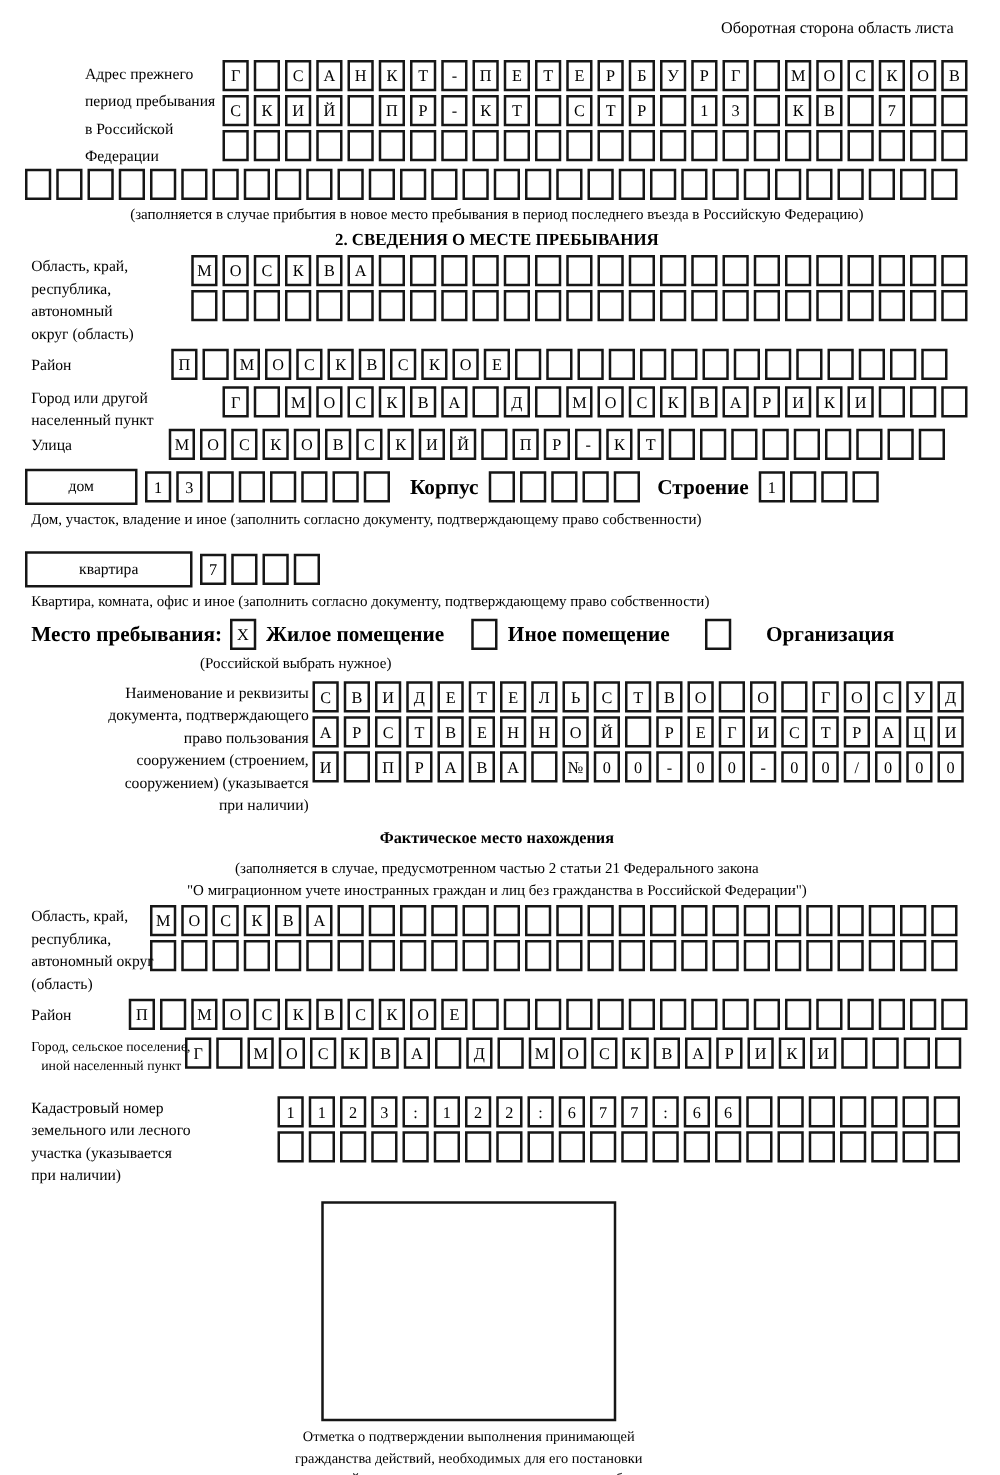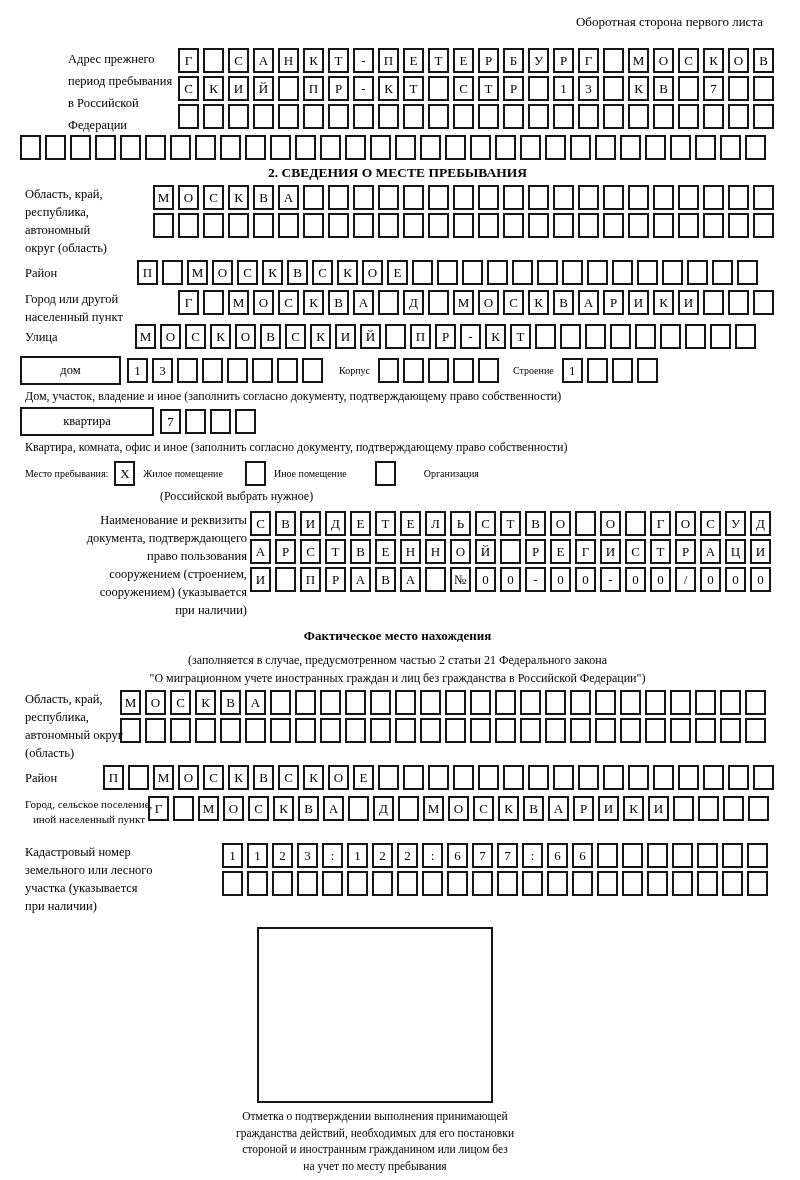--- a/index.html
+++ b/index.html
@@ -14,31 +14,31 @@
   .cells{display:flex;gap:4px;}
   .cellcol{display:flex;flex-direction:column;gap:3px;}
   .cell{flex:0 0 21px;width:21px;height:25px;box-sizing:border-box;border:2px solid #161616;
         display:inline-flex;align-items:center;justify-content:center;
         font-size:13px;background:#fff;}
   .note-center{text-align:center;font-size:12px;line-height:16px;}
   .sec-title{text-align:center;font-weight:bold;font-size:13.5px;line-height:18px;}
   .widebox{box-sizing:border-box;border:2px solid #161616;display:flex;align-items:center;
            justify-content:center;font-size:12.5px;background:#fff;}
   .caption{font-size:12px;line-height:16px;margin-left:5px;}
-  .inline-lb{font-size:10px;}
+  .inline-lb{font-size:17px;font-weight:bold;}
   .hrow{display:flex;align-items:center;}
   .stamp-box{box-sizing:border-box;border:2px solid #161616;width:236px;height:176px;background:#fff;}
   .stamp-caption{width:330px;text-align:center;font-size:11.5px;line-height:16.5px;}
 </style>
 </head>
 <body>
 
 <div class="page">
 
-  <div class="top-note">Оборотная сторона первого листа</div>
+  <div class="top-note">Оборотная сторона область листа</div>
 
   <section class="field" style="margin-top:18px;min-height:84px;">
     <div class="lbl abs" style="left:48px;width:122px;line-height:22px;font-family:Liberation Serif, serif;">
         <div>Адрес прежнего</div>
         <div>период пребывания</div>
         <div>в Российской</div>
         <div>Федерации</div>
       </div>
     <div class="cellcol" style="margin-left:158px;">
       <div class="cells">
@@ -146,20 +146,21 @@
       <span class="cell"></span>
       <span class="cell"></span>
       <span class="cell"></span>
       <span class="cell"></span>
       <span class="cell"></span>
       <span class="cell"></span>
       <span class="cell"></span>
       <span class="cell"></span>
       <span class="cell"></span>
     </div>
+  <div class="note-center" style="margin-top:3px;">(заполняется в случае прибытия в новое место пребывания в период последнего въезда в Российскую Федерацию)</div>
 
   <div class="sec-title" style="margin-top:4px;">2. СВЕДЕНИЯ О МЕСТЕ ПРЕБЫВАНИЯ</div>
 
   <section class="field" style="margin-top:3px;min-height:73px;">
     <div class="lbl abs" style="left:5px;width:125px;">
         <div>Область, край,</div>
         <div>республика,</div>
         <div>автономный</div>
         <div>округ (область)</div>
       </div>
@@ -310,21 +311,21 @@
         <span class="cell"></span>
         <span class="cell"></span>
         <span class="cell"></span>
         <span class="cell"></span>
         <span class="cell"></span>
         <span class="cell"></span>
       </div>
   </section>
 
   <div class="hrow" style="margin-top:4px;">
-    <div class="widebox" style="width:101px;height:29px;">дом</div>
+    <div class="widebox" style="width:90px;height:29px;">дом</div>
     <div class="cells" style="margin-left:6px;">
         <span class="cell">1</span>
         <span class="cell">3</span>
         <span class="cell"></span>
         <span class="cell"></span>
         <span class="cell"></span>
         <span class="cell"></span>
         <span class="cell"></span>
         <span class="cell"></span>
       </div>
@@ -339,21 +340,21 @@
     <span class="inline-lb" style="margin-left:14px;">Строение</span>
     <div class="cells" style="margin-left:8px;">
         <span class="cell">1</span>
         <span class="cell"></span>
         <span class="cell"></span>
         <span class="cell"></span>
       </div>
   </div>
   <div class="caption" style="margin-top:3px;">Дом, участок, владение и иное (заполнить согласно документу, подтверждающему право собственности)</div>
 
-  <div class="hrow" style="margin-top:3px;">
+  <div class="hrow" style="margin-top:18px;">
     <div class="widebox" style="width:134px;height:29px;">квартира</div>
     <div class="cells" style="margin-left:6px;">
         <span class="cell">7</span>
         <span class="cell"></span>
         <span class="cell"></span>
         <span class="cell"></span>
       </div>
   </div>
   <div class="caption" style="margin-top:3px;font-family:Liberation Serif, serif;">Квартира, комната, офис и иное (заполнить согласно документу, подтверждающему право собственности)</div>
 

